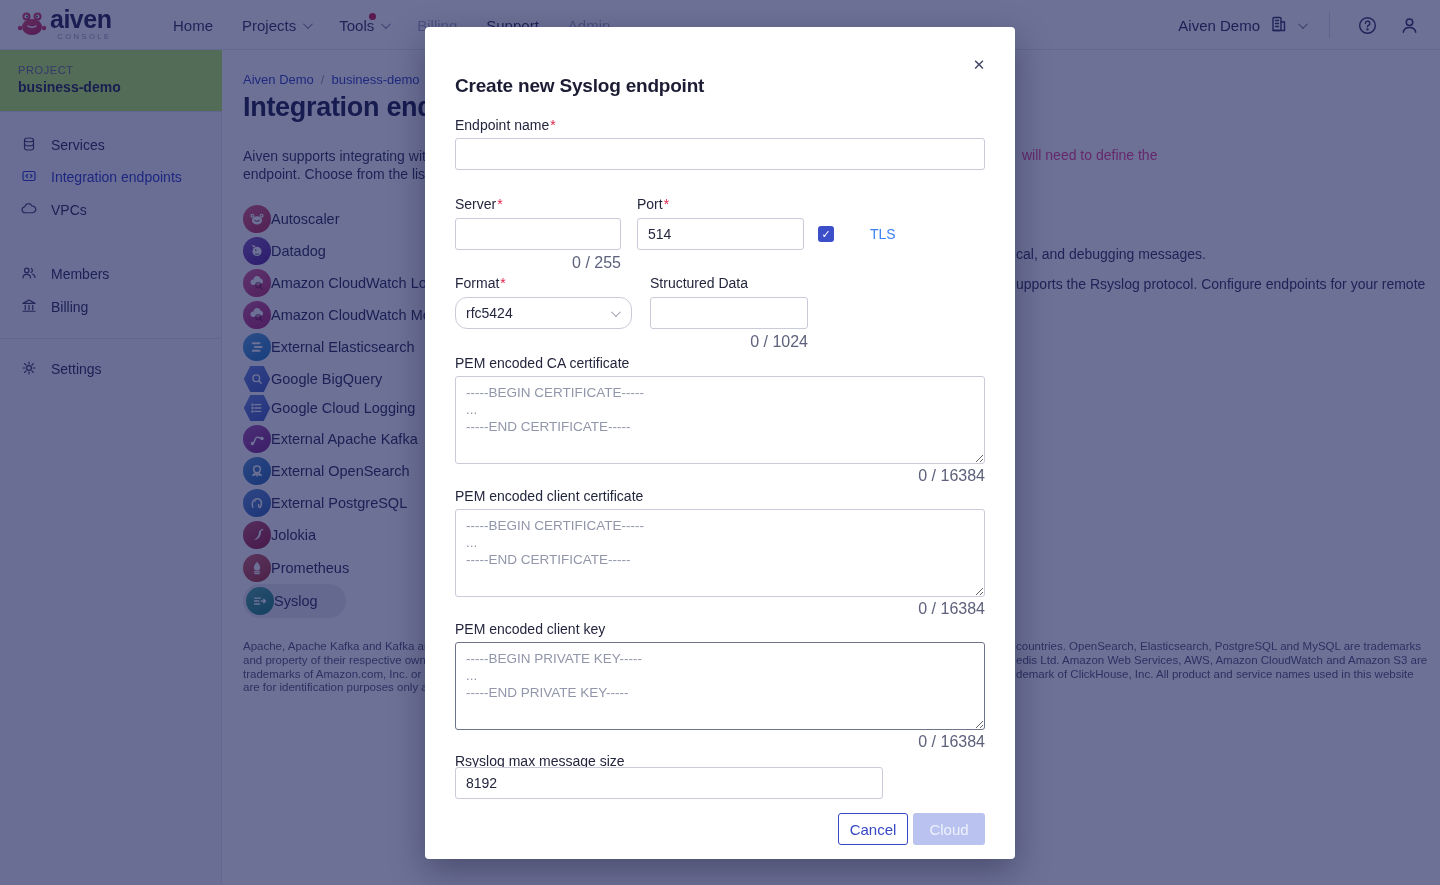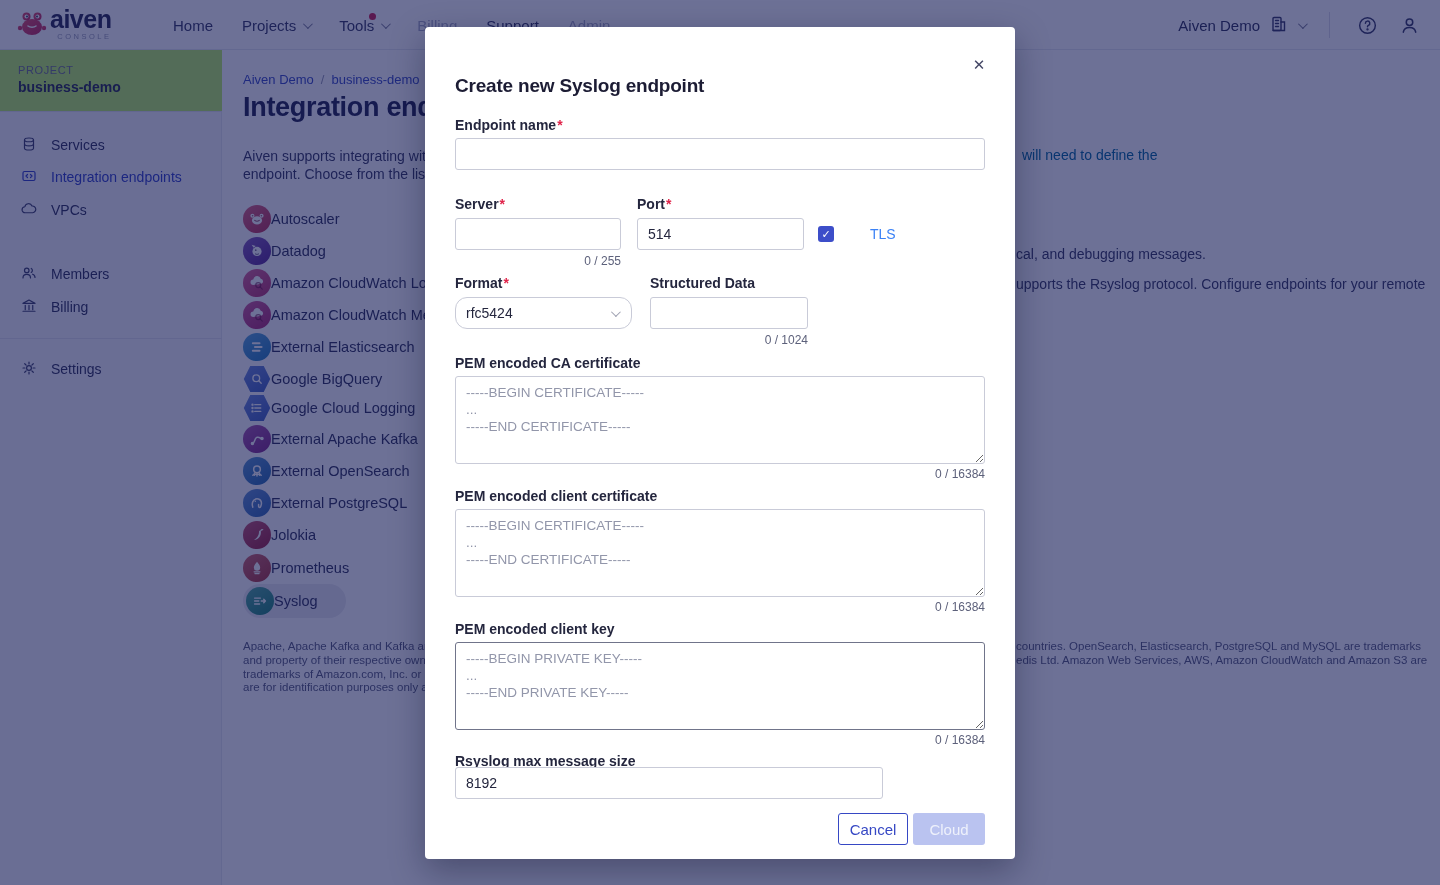--- a/index.html
+++ b/index.html
@@ -34,46 +34,46 @@
   .side-item.active svg { stroke:#3545c8; }
   .side-div { position:absolute; left:0; width:222px; height:1px; background:#e3e4ee; }
 
   
   .crumbs { position:absolute; left:243px; top:72px; font-size:13px; color:#8a8ea8; white-space:nowrap; }
   .crumbs a { color:#3c4ec5; text-decoration:none; cursor:pointer; }
   .crumb-sep { margin:0 7px; color:#9a9db4; }
   .page-title { position:absolute; left:243px; top:92px; font-size:27px; font-weight:800; letter-spacing:-0.3px; color:#262850; white-space:nowrap; }
   .intro-left { position:absolute; left:243px; top:147px; width:182px; height:38px; overflow:hidden; font-size:14px; line-height:18px; color:#3a3d63; }
   .intro-left div { white-space:nowrap; }
-  .intro-right { position:absolute; left:1022px; top:147px; font-size:14px; color:#0369a1; white-space:nowrap; }
+  .intro-right { position:absolute; left:1022px; top:147px; font-size:14px; color:#ec4899; white-space:nowrap; }
   .desc-frag { position:absolute; left:1016px; width:420px; overflow:hidden; font-size:14px; color:#3a3d63; white-space:nowrap; }
 
   .ep-row { position:absolute; left:243px; height:28px; display:flex; align-items:center; cursor:pointer; }
   .ep-row.selected { left:243px; height:34px; background:#ebebf1; border-radius:17px; padding:3px 28px 3px 3px; }
   .ep-ic { width:28px; height:28px; border-radius:50%; flex:0 0 28px; display:flex; align-items:center; justify-content:center; background-image:linear-gradient(145deg, rgba(255,255,255,.22), rgba(0,0,0,.10)); }
   .ep-ic.hex { border-radius:0; clip-path:polygon(26% 4%, 74% 4%, 97% 50%, 74% 96%, 26% 96%, 3% 50%); }
   .ep-ic svg { stroke-linecap:round; stroke-linejoin:round; }
   .ep-label { font-size:14.5px; color:#33365c; white-space:nowrap; }
 
   .footer-left { position:absolute; left:243px; top:640px; width:182px; height:56px; overflow:hidden; font-size:11.5px; line-height:13.8px; color:#5b5f7e; }
   .footer-left div, .footer-right div { white-space:nowrap; }
   .footer-right { position:absolute; left:1016px; top:640px; width:412px; height:56px; overflow:hidden; font-size:11.5px; line-height:13.8px; color:#5b5f7e; }
 
   
   .overlay { position:absolute; left:0; top:0; width:1440px; height:885px; background:rgba(12,18,80,0.60); z-index:40; }
   .modal { position:absolute; left:425px; top:27px; width:590px; height:832px; background:#fff; border-radius:4px; box-shadow:0 12px 34px rgba(10,12,40,.35); z-index:50; }
   .m-title { position:absolute; left:30px; top:48px; font-size:19px; font-weight:700; color:#1c1c34; letter-spacing:-0.2px; }
   .m-close { position:absolute; left:540px; top:24px; width:28px; height:28px; display:flex; align-items:center; justify-content:center; font-size:15px; color:#444766; cursor:pointer; }
-  .f-label { position:absolute; font-size:14px; font-weight:700; color:#24263e; white-space:nowrap; }
+  .f-label { position:absolute; font-size:14px; font-weight:400; color:#24263e; white-space:nowrap; }
   .req { color:#e0244a; margin-left:1px; }
   .f-input { position:absolute; height:32px; border:1px solid #c9cbd8; border-radius:3px; padding:0 10px; font-size:14px; color:#24263e; font-family:inherit; background:#fff; outline:none; }
   .f-ta { position:absolute; border:1px solid #c9cbd8; border-radius:3px; padding:7px 10px; font-size:13.5px; line-height:17px; color:#24263e; font-family:inherit; background:#fff; outline:none; resize:both; }
   .f-ta::placeholder, .f-input::placeholder { color:#9296aa; }
   .f-ta.focused { border-color:#70748a; }
-  .counter { position:absolute; font-size:12px; color:#5d617b; text-align:right; }
+  .counter { position:absolute; font-size:16px; color:#5d617b; text-align:right; }
   .checkbox { position:absolute; width:16px; height:16px; border-radius:3px; display:flex; align-items:center; justify-content:center; color:#fff; font-size:11px; cursor:pointer; }
   .cb-label { position:absolute; font-size:14px; color:#3b82f6; cursor:pointer;margin-left:28px; }
   .f-select { position:absolute; height:32px; border:1px solid #c9cbd8; border-radius:12px; padding:0 10px; font-size:14px; color:#24263e; background:#fff; display:flex; align-items:center; justify-content:space-between; cursor:pointer; }
   .f-select .chev { color:#6b6f88; margin-right:3px; }
   .btn { position:absolute; height:32px; border-radius:3px; font-size:15px; font-family:inherit; display:flex; align-items:center; justify-content:center; cursor:pointer; }
   .btn-cancel { left:413px; top:786px; width:70px; background:#fff; border:1px solid #3648c4; color:#3648c4; }
   .btn-create { left:488px; top:786px; width:72px; background:#bac3f0; border:none; color:#eef1fb; }
 </style>
 </head>
 <body>
@@ -358,20 +358,21 @@
 
 <div class="footer-left">
   <div>Apache, Apache Kafka and Kafka are either registered trademarks or trademarks of the Apache Software Foundation</div>
   <div>and property of their respective owners. M3, M3 Aggregator and M3 Coordinator are trademarks of Chronosphere</div>
   <div>trademarks of Amazon.com, Inc. or its affiliates. ClickHouse is a registered trademark of ClickHouse, Inc.</div>
   <div>are for identification purposes only and do not imply endorsement.</div>
 </div>
 <div class="footer-right">
   <div>countries. OpenSearch, Elasticsearch, PostgreSQL and MySQL are trademarks</div>
   <div>edis Ltd. Amazon Web Services, AWS, Amazon CloudWatch and Amazon S3 are</div>
+  <div>demark of ClickHouse, Inc. All product and service names used in this website</div>
 </div>
 
 <div class="overlay"></div>
 
 <div class="modal">
   <div class="m-title">Create new Syslog endpoint</div>
   <div class="m-close">✕</div>
 
   <div class="f-label" style="left:30px; top:90px"><span>Endpoint name</span><span class="req">*</span></div>
   <input class="f-input" style="left: 30px; top: 111px; width: 530px;" value="">

